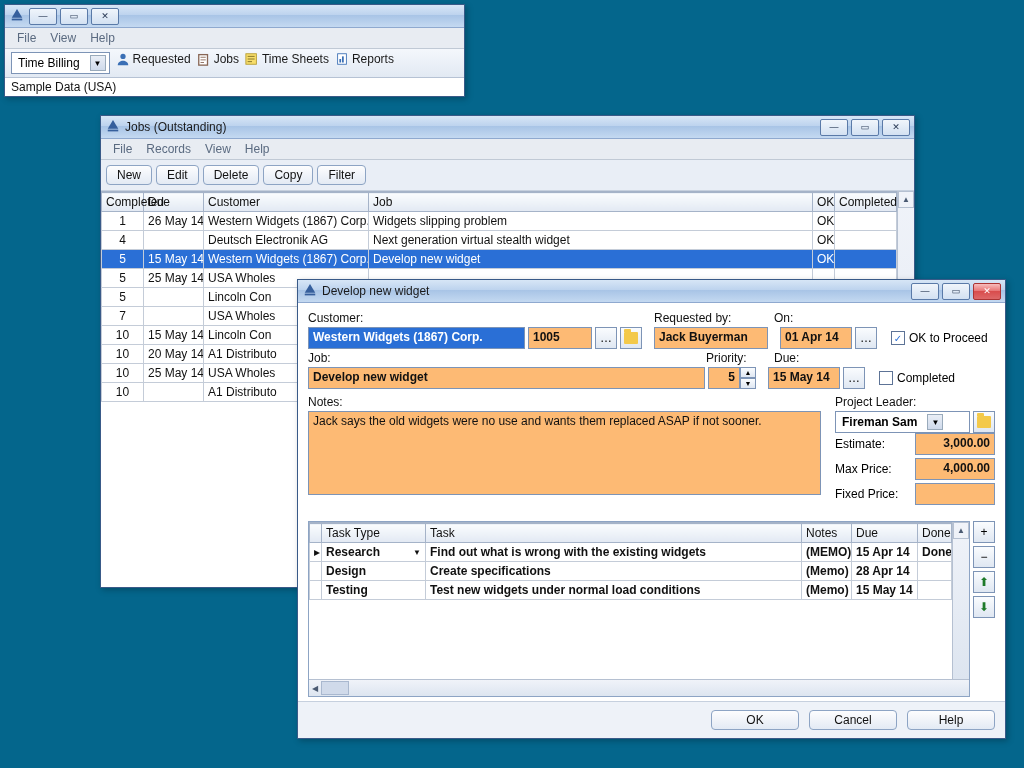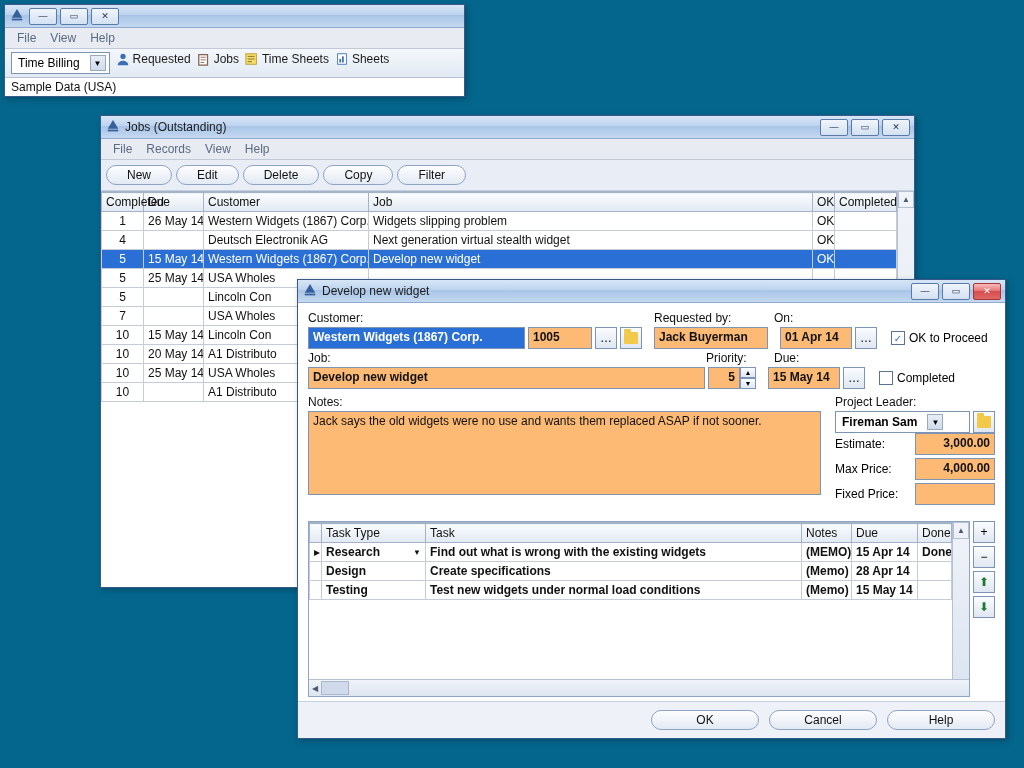--- a/index.html
+++ b/index.html
@@ -11,21 +11,21 @@
 .winbtn{width:26px;height:15px;border:1px solid #5a7aa8;background:linear-gradient(#f0f5fb,#d3e1f2);border-radius:2px;display:flex;align-items:center;justify-content:center;font-size:9px;color:#2a3a55;cursor:pointer}
 .winbtn.close{background:linear-gradient(#f7bcbc,#e87777 45%,#d84b4b 46%,#dd6868);color:#fff;border-color:#a33}
 .menubar{display:flex;gap:2px;padding:1px 6px;background:#e8ecf2;border-bottom:1px solid #c0c9d5;color:#5a6a80}
 .menubar span{padding:2px 6px;cursor:pointer}
 .toolbar{display:flex;align-items:flex-start;gap:6px;padding:3px 6px;background:linear-gradient(#f4f7fc,#e2e9f3);border-bottom:1px solid #b6c2d4}
 .combo{display:flex;align-items:center;border:1px solid #7d94b6;background:#fff;padding:1px 3px 1px 6px;height:18px}
 .combo .dd{width:14px;height:14px;border:1px solid #9ab;margin-left:10px;display:flex;align-items:center;justify-content:center;font-size:8px;background:linear-gradient(#e9eef6,#cfdaeb)}
 .tbitem{display:flex;align-items:center;gap:3px;cursor:pointer;color:#1a1a1a}
 .statusline{padding:2px 6px;color:#111}
 .btnbar{display:flex;gap:4px;padding:5px;background:#e9eef6;border-bottom:1px solid #c6d0de}
-.btn{border:1px solid #8da4c4;background:linear-gradient(#fdfdfe,#e3eaf4);padding:2px 20px;border-radius:10px;cursor:pointer;color:#111}
+.btn{border:1px solid #8da4c4;background:linear-gradient(#fdfdfe,#e3eaf4);padding:2px 10px;border-radius:4px;cursor:pointer;color:#111}
 .grid{border-top:1px solid #a5b3c8}
 .grid table{width:100%;border-collapse:collapse;table-layout:fixed}
 .grid th{background:linear-gradient(#fafcfe,#e2e9f3);border:1px solid #a5b3c8;padding:2px 4px;font-weight:400;color:#111;text-align:left}
 .grid td{border:1px solid #c4ccd8;padding:2px 4px;color:#111;white-space:nowrap;overflow:hidden}
 .grid tr.sel td{background:#2a6fd6;color:#fff}
 .icon-svg{width:14px;height:14px}
 .field-label{color:#111;padding:2px 0}
 .textfield{border:1px solid #7d94b6;background:#fdba74;padding:2px 4px;height:16px;font-weight:700;font-family:Liberation Sans, sans-serif;font-size:12px;color:#111}
 .textfield.light{font-weight:400}
 .sqbtn{width:20px;height:20px;border:1px solid #7d94b6;background:linear-gradient(#fafcfe,#dfe7f2);display:flex;align-items:center;justify-content:center;cursor:pointer}
@@ -90,21 +90,21 @@
           <path d="M3 5h8M3 8h8M3 11h5" stroke="#7a6a20"></path>
         </svg>
       <span>Time Sheets</span>
     </div>
     <div class="tbitem">
       <svg class="icon-svg" viewBox="0 0 16 16">
           <rect x="3" y="2" width="10" height="12" fill="#fff" stroke="#3a6fb5"></rect>
           <rect x="5" y="8" width="2" height="4" fill="#3a6fb5"></rect>
           <rect x="8" y="5" width="2" height="7" fill="#3a6fb5"></rect>
         </svg>
-      <span>Sheets</span>
+      <span>Reports</span>
     </div>
   </div>
   <div class="statusline">Sample Data (USA)</div>
 </div>
 
 <div class="window" style="left:100px;top:115px;width:813px;height:471px">
   <div class="titlebar">
     <span class="ticon">
       <svg class="icon-svg" viewBox="0 0 16 16">
           <path d="M8 0L2 10h12z" fill="#365f9c"></path>

